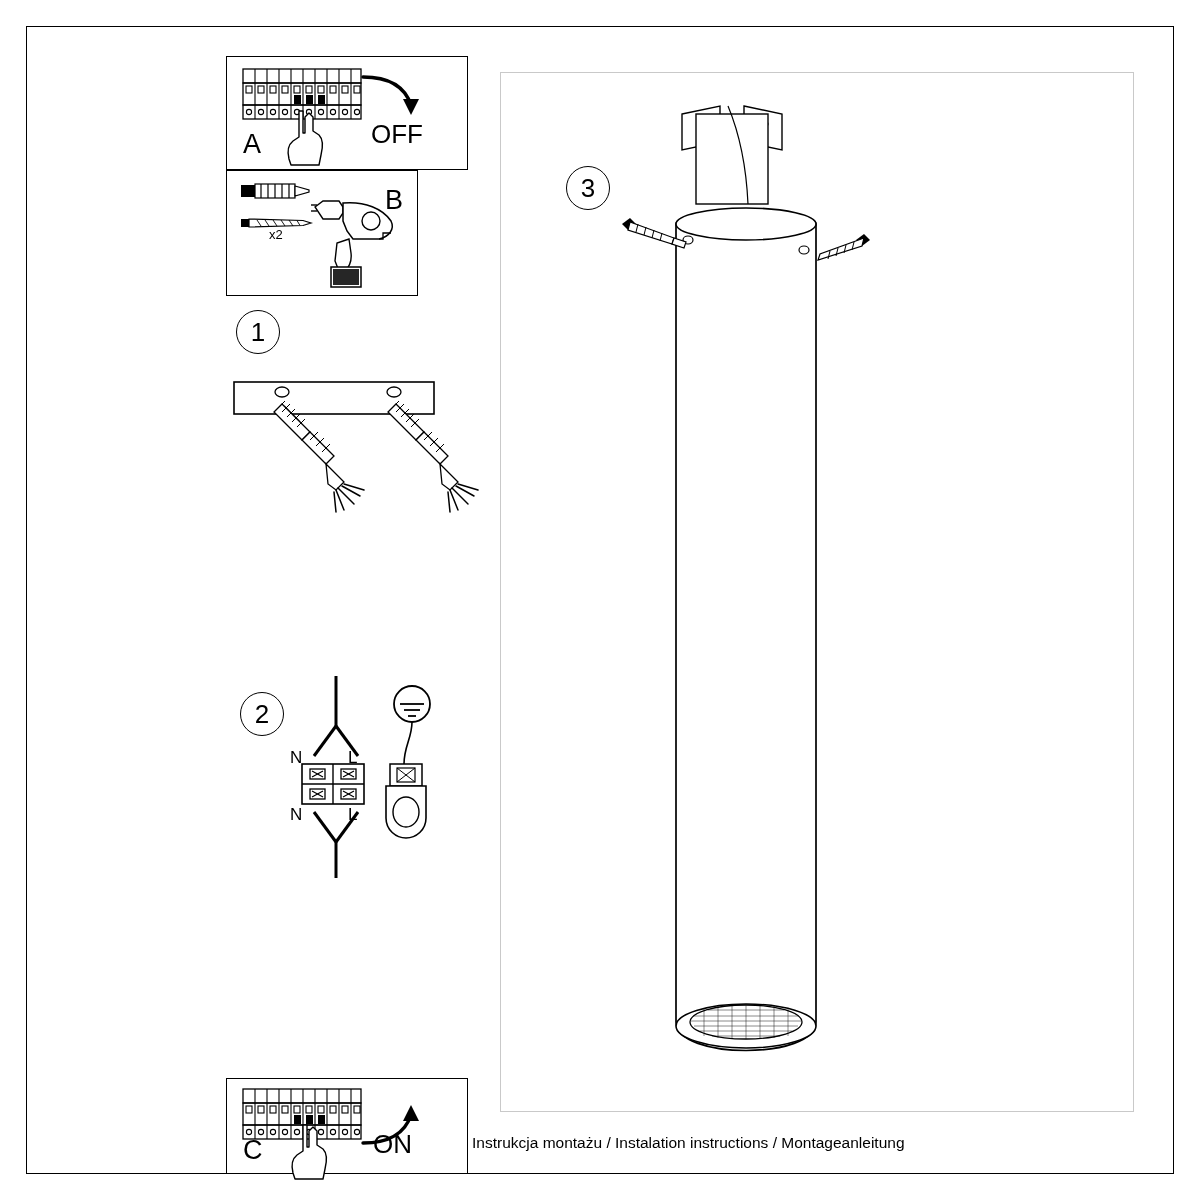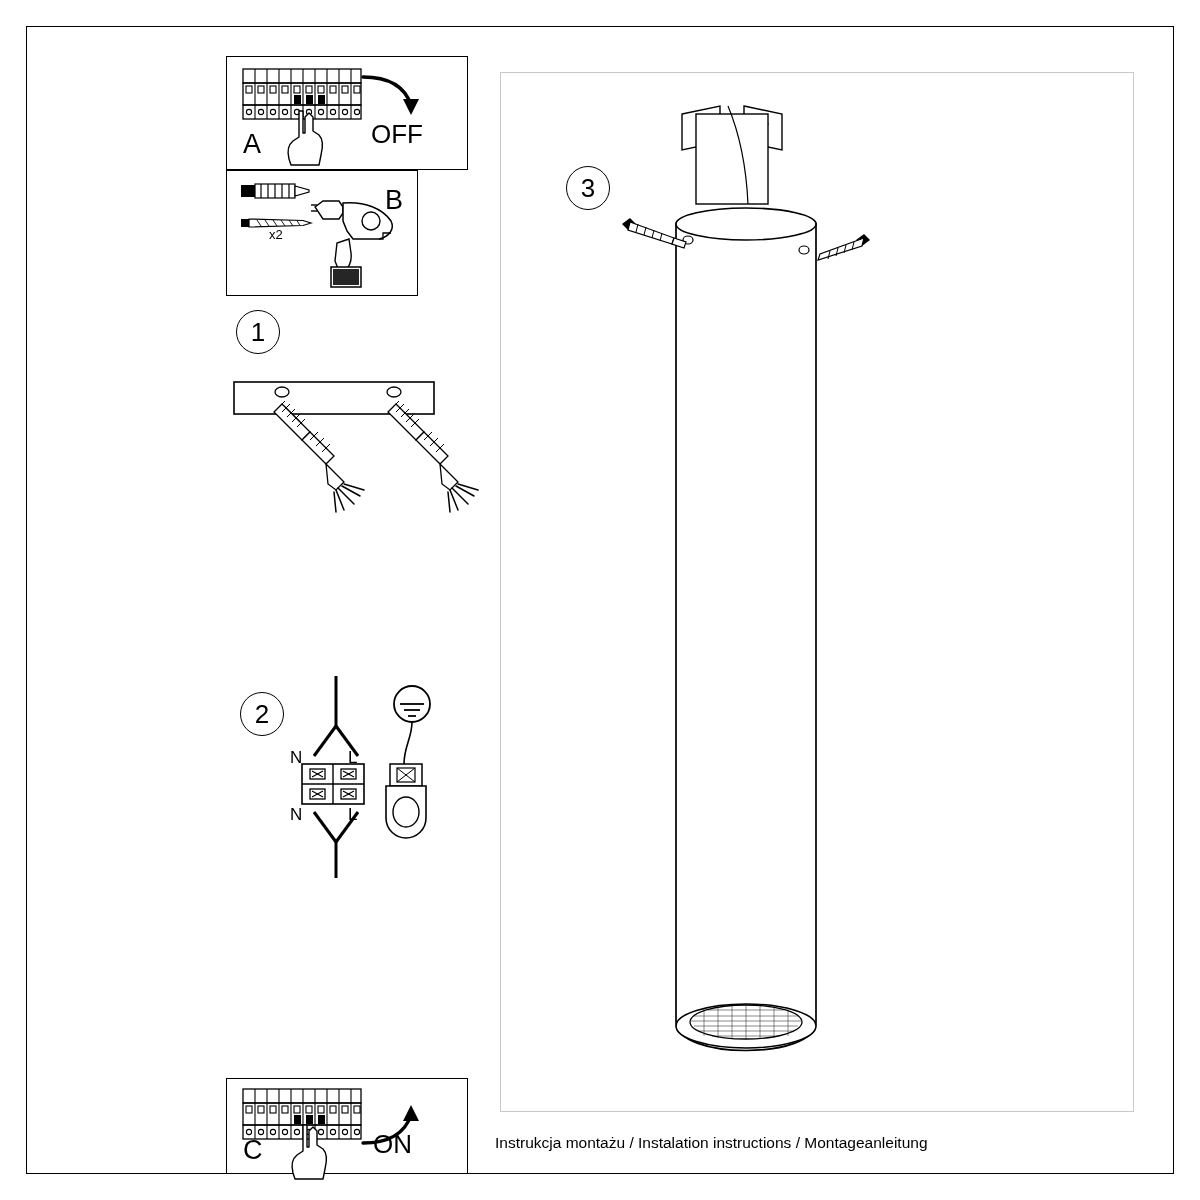--- a/index.html
+++ b/index.html
@@ -81,21 +81,21 @@
   
   #caption {
     position: absolute;
     left: 472px;
     top: 1130px;
     width: 640px;
     font-size: 15.5px;
     line-height: 25px;
     color: #000;
   }
-  #caption div { white-space: nowrap; margin-left: 23px; }
+  #caption div { white-space: nowrap; }
 
   svg { display: block; }
   .abs { position: absolute; }
   .nl-label {
     position: absolute;
     font-size: 17px;
     color: #000;
   }
 </style>
 </head>

